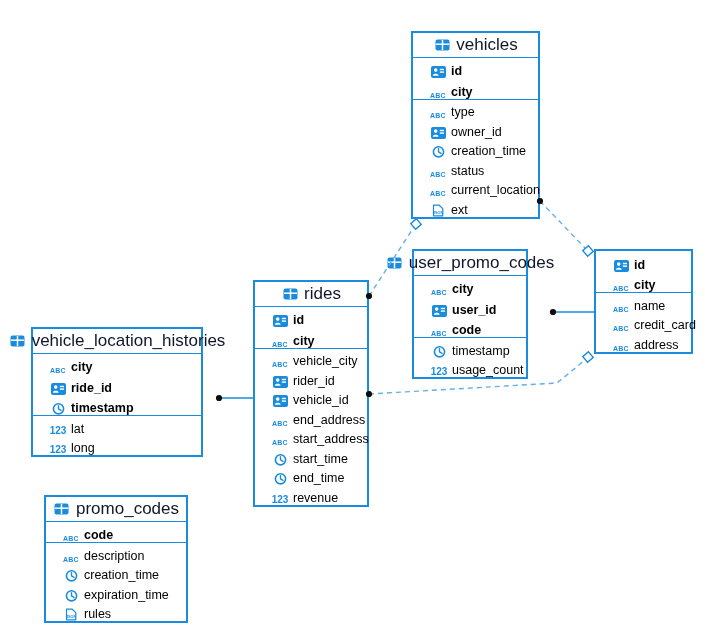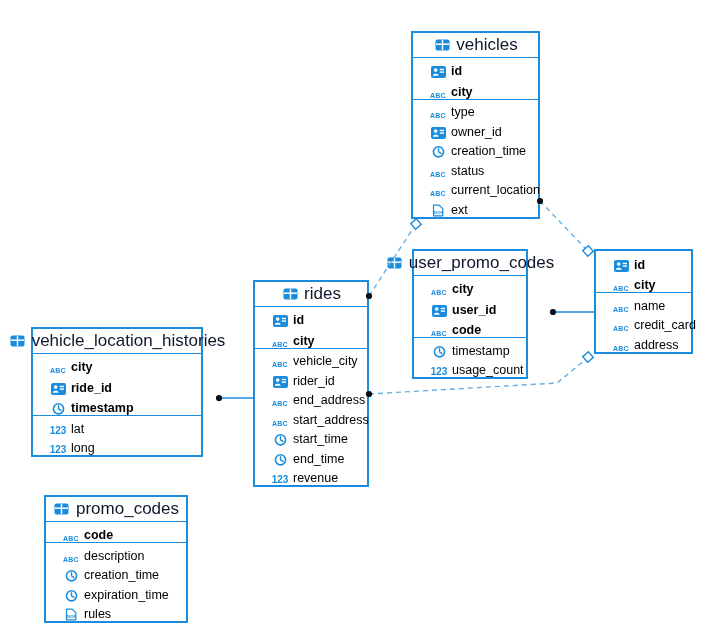--- a/index.html
+++ b/index.html
@@ -262,20 +262,32 @@
           <span class="icon-cell" data-interactable="false">
             <svg width="15" height="12" viewBox="0 0 15 12">
               <rect x="0" y="0" width="15" height="12" rx="2" fill="#1a8cdd"></rect>
               <circle cx="4.7" cy="4.1" r="1.8" fill="#fff"></circle>
               <path d="M1.8 9.8 C1.8 7.2 7.6 7.2 7.6 9.8 Z" fill="#fff"></path>
               <rect x="8.8" y="2.8" width="4.2" height="1.4" fill="#fff"></rect>
               <rect x="8.8" y="5.4" width="4.2" height="1.4" fill="#fff"></rect>
             </svg>
           </span>
           <span data-interactable="false">rider_id</span>
+        </div>
+        <div class="row" data-interactable="true">
+          <span class="icon-cell" data-interactable="false">
+            <svg width="15" height="12" viewBox="0 0 15 12">
+              <rect x="0" y="0" width="15" height="12" rx="2" fill="#1a8cdd"></rect>
+              <circle cx="4.7" cy="4.1" r="1.8" fill="#fff"></circle>
+              <path d="M1.8 9.8 C1.8 7.2 7.6 7.2 7.6 9.8 Z" fill="#fff"></path>
+              <rect x="8.8" y="2.8" width="4.2" height="1.4" fill="#fff"></rect>
+              <rect x="8.8" y="5.4" width="4.2" height="1.4" fill="#fff"></rect>
+            </svg>
+          </span>
+          <span data-interactable="false">vehicle_id</span>
         </div>
         <div class="row" data-interactable="true">
           <span class="icon-cell" data-interactable="false">
             <span class="abc-glyph" data-interactable="false">ABC</span>
           </span>
           <span data-interactable="false">end_address</span>
         </div>
         <div class="row" data-interactable="true">
           <span class="icon-cell" data-interactable="false">
             <span class="abc-glyph" data-interactable="false">ABC</span>

